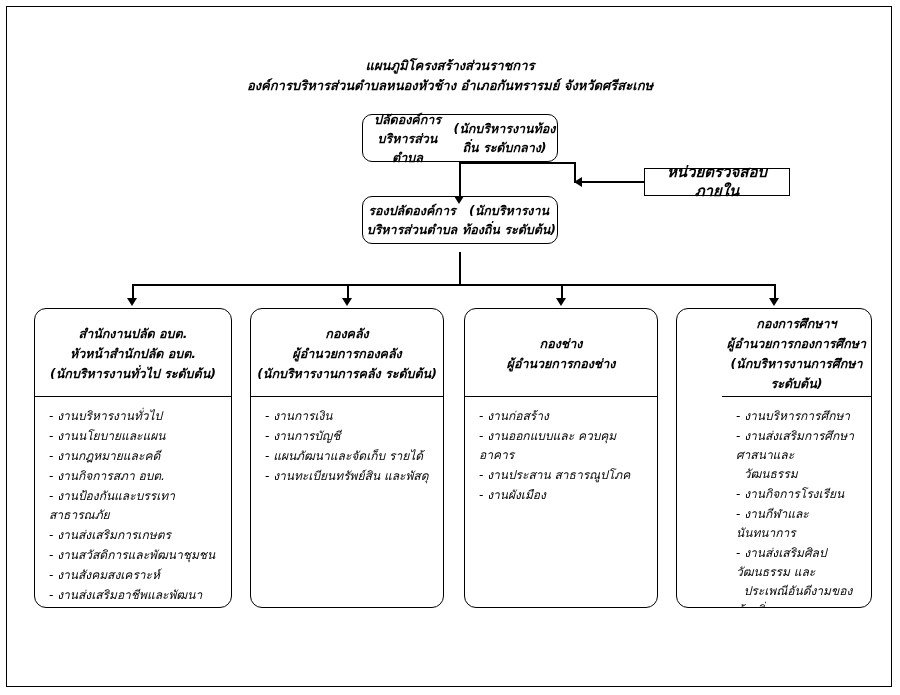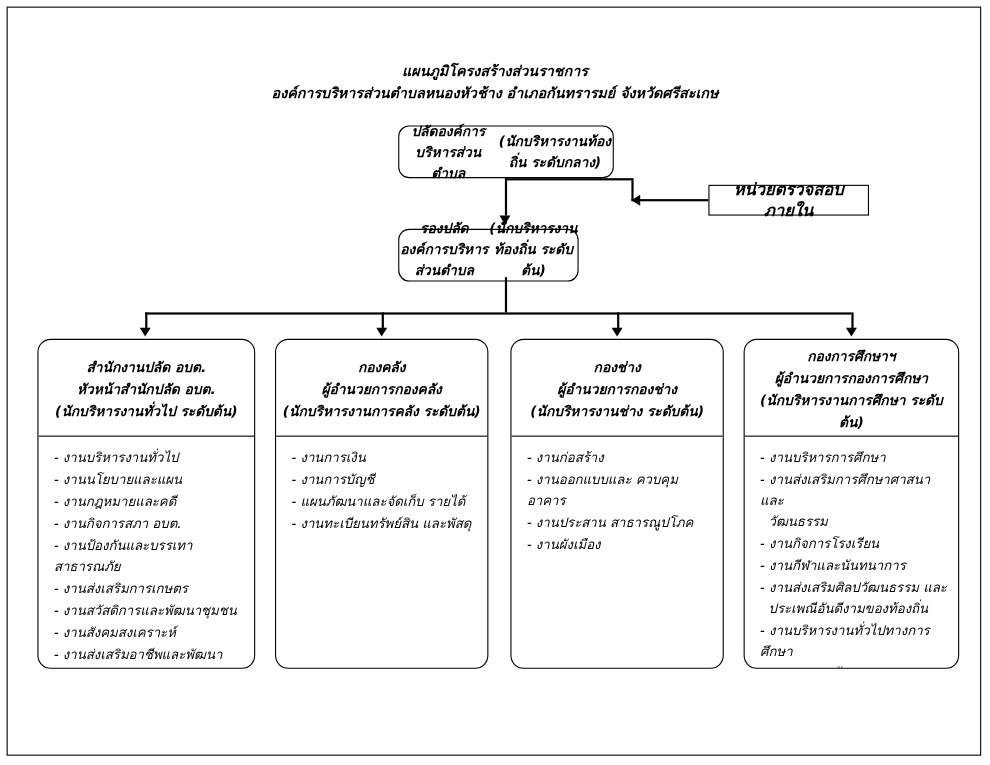--- a/index.html
+++ b/index.html
@@ -62,21 +62,21 @@
     left: 362px; top: 114px; width: 196px; height: 48px;
   }
   
   #box-audit {
     left: 644px; top: 168px; width: 146px; height: 28px;
     border-radius: 0;
     font-size: 15px;
   }
   
   #box-deputy {
-    left: 362px; top: 208px; width: 164px; height: 48px; align-items: flex-end;
+    left: 362px; top: 196px; width: 196px; height: 48px;
   }
 
   
   .dept {
     position: absolute;
     box-sizing: border-box;
     border: 1.5px solid #000;
     border-radius: 12px;
     background: #fff;
     top: 308px;
@@ -103,21 +103,21 @@
     line-height: 19px;
   }
   .dept-list .item {
     white-space: pre-wrap;
     margin-bottom: 1px;
   }
 
   #dept-0 { left: 34px;  width: 198px; }
   #dept-1 { left: 250px; width: 194px; }
   #dept-2 { left: 464px; width: 194px; }
-  #dept-3 { left: 676px; width: 196px; }
+  #dept-3 { left: 676px; width: 196px; padding-left: 45px; }
 
   
   .ln {
     position: absolute;
     background: #000;
   }
   .vln { width: 1.5px; }
   .hln { height: 1.5px; }
 
   .arrow {
@@ -212,21 +212,20 @@
       <div class="item">- งานการบัญชี</div>
       <div class="item">- แผนภัฒนาและจัดเก็บ รายได้</div>
       <div class="item">- งานทะเบียนทรัพย์สิน และพัสดุ</div>
     </div>
   </div>
 
   <div class="dept" id="dept-2">
     <div class="dept-head">
       <div>กองช่าง</div>
       <div>ผู้อำนวยการกองช่าง</div>
-      <div>(นักบริหารงานช่าง ระดับต้น)</div>
     </div>
     <div class="dept-list">
       <div class="item">- งานก่อสร้าง</div>
       <div class="item">- งานออกแบบและ ควบคุมอาคาร</div>
       <div class="item">- งานประสาน สาธารณูปโภค</div>
       <div class="item">- งานผังเมือง</div>
     </div>
   </div>
 
   <div class="dept" id="dept-3">

